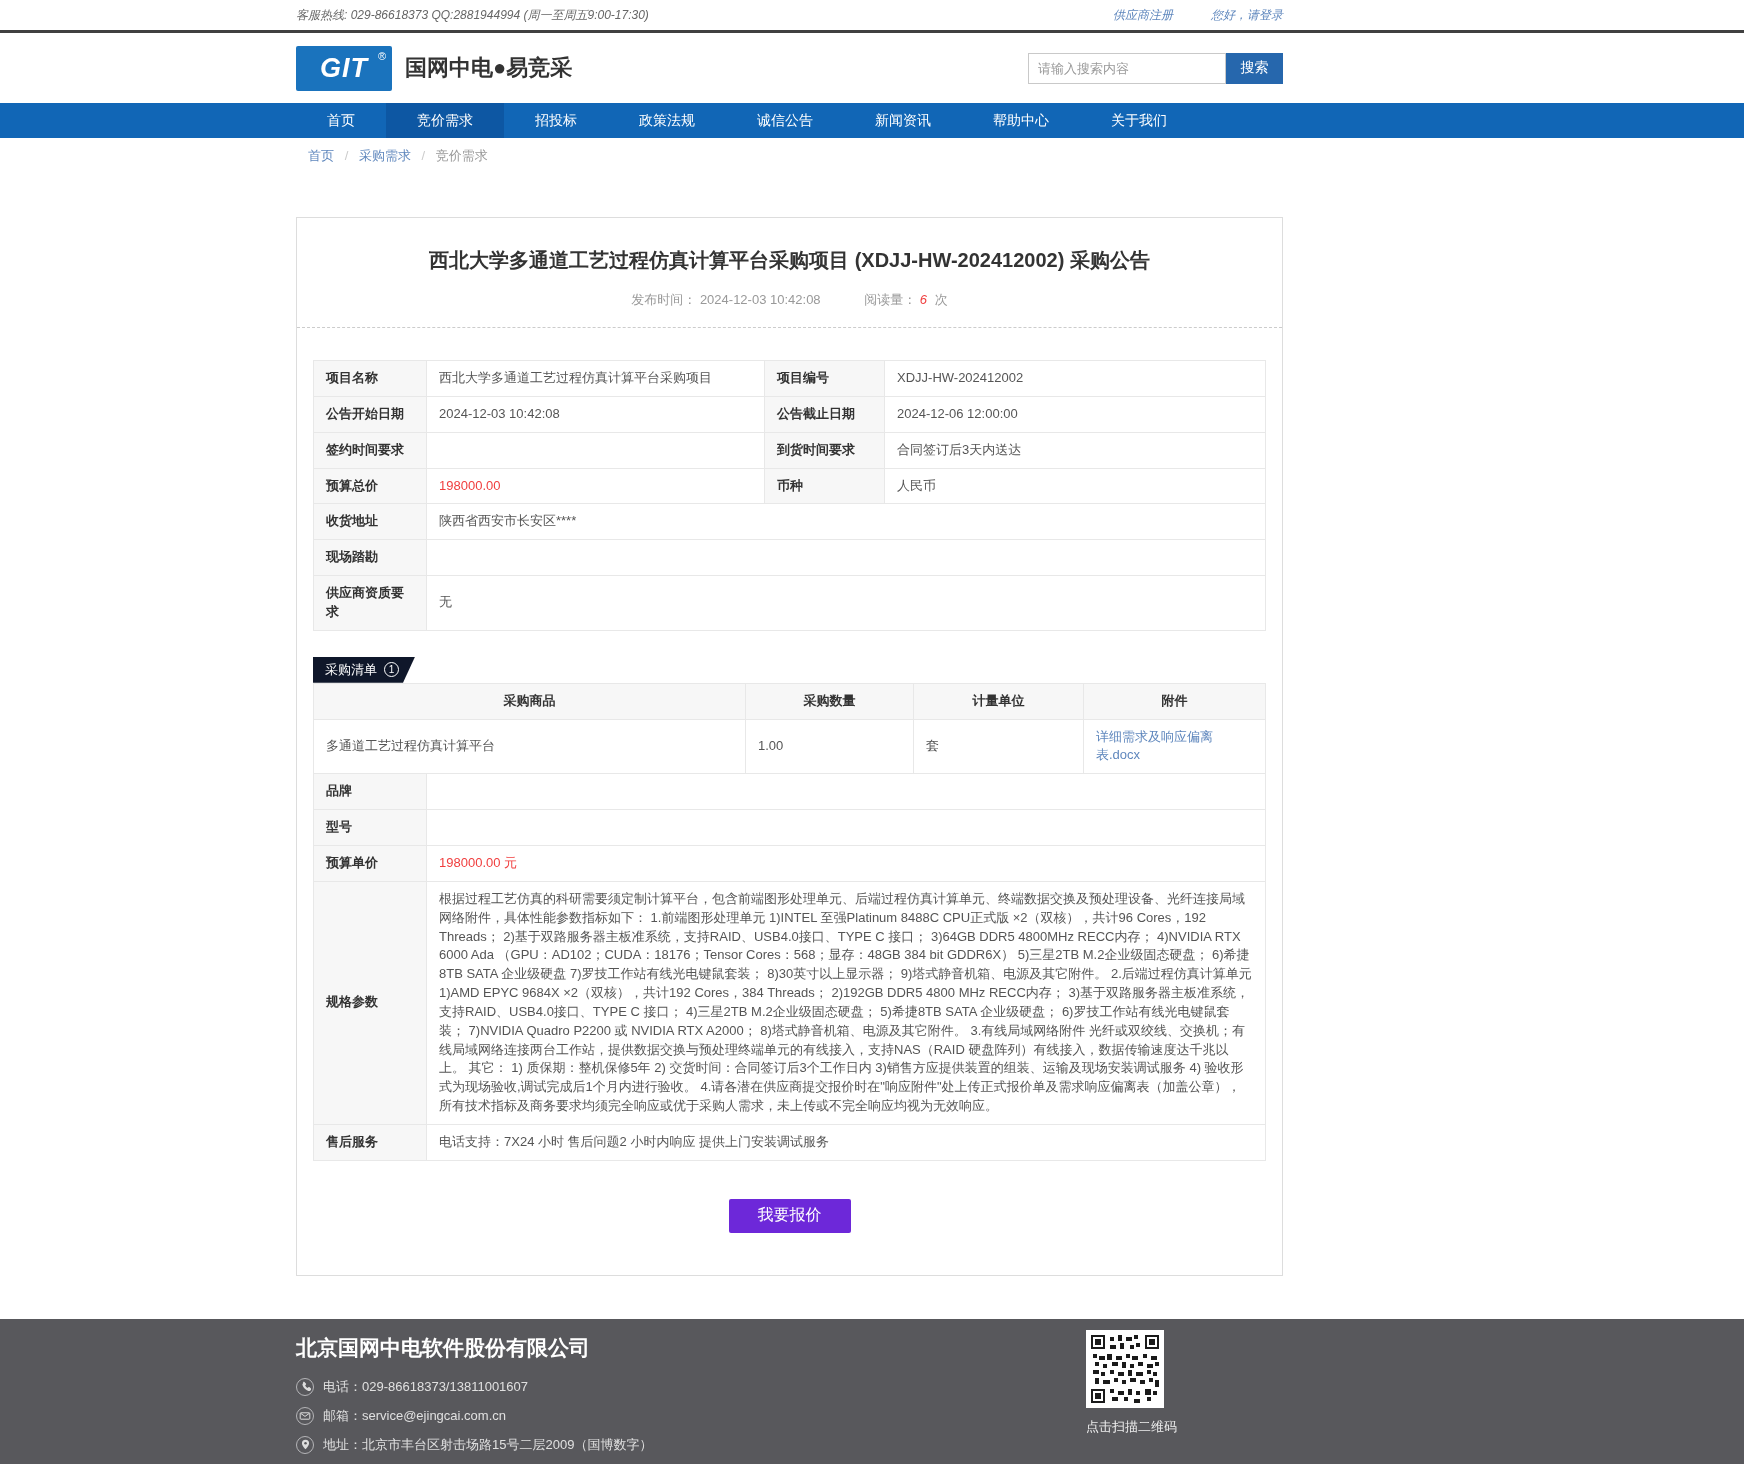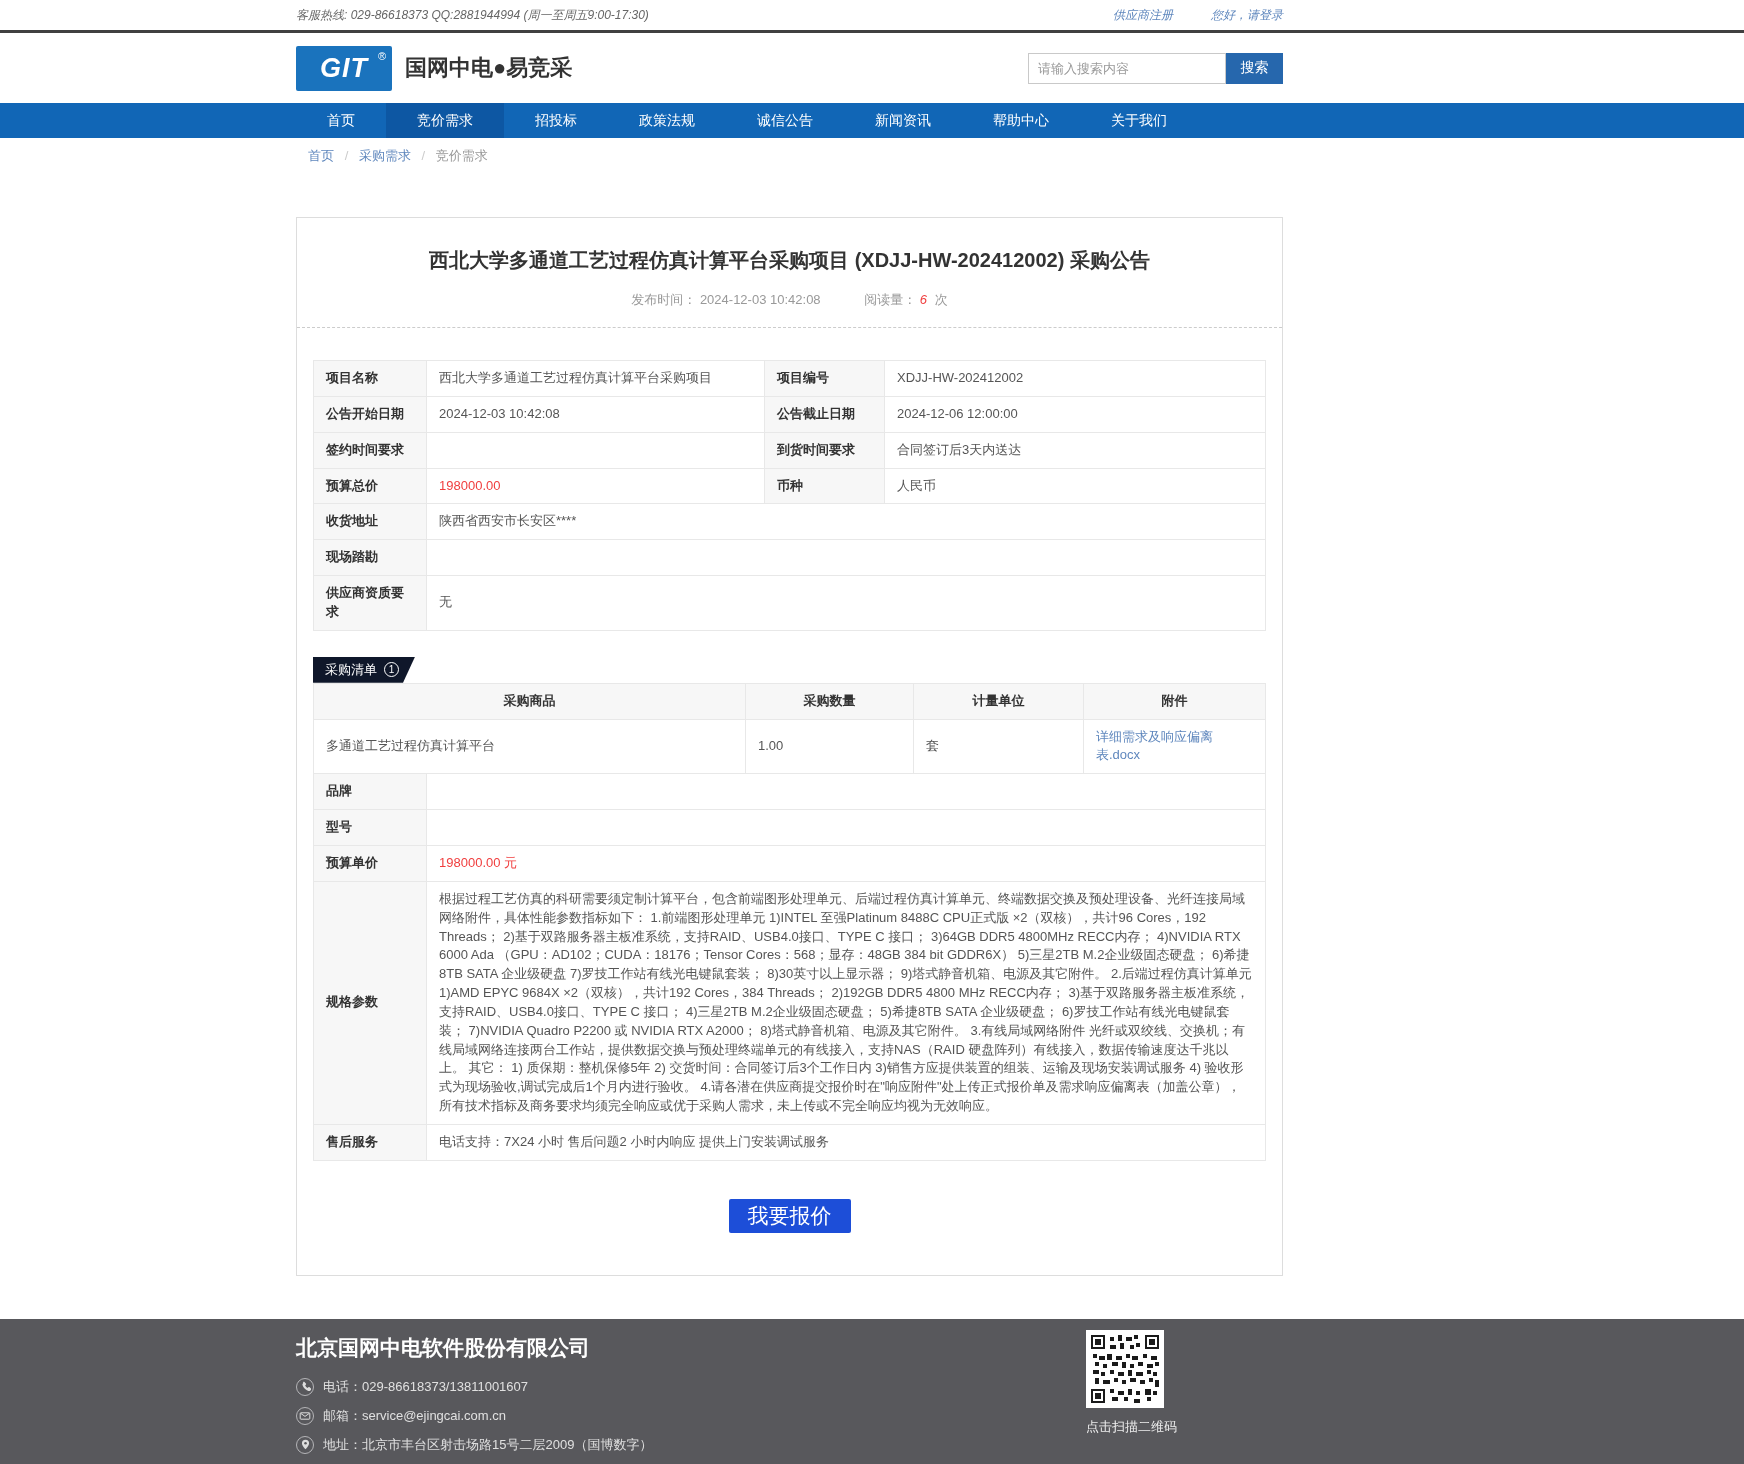--- a/index.html
+++ b/index.html
@@ -61,22 +61,22 @@
     background:#0f172a; color:#fff; height:26px; padding:0 16px 0 12px; font-size:13px;
     clip-path:polygon(0 0,100% 0,calc(100% - 12px) 100%,0 100%); }
   .badge-circle { width:15px; height:15px; border:1px solid #fff; border-radius:50%;
     display:inline-flex; align-items:center; justify-content:center; font-size:10px; line-height:1; }
 
   .ptable tr.phead td { background:#f7f7f7; font-weight:bold; color:#333;text-align:center; }
   .ptable a { color:#5f87bd; text-decoration:none; }
   .ftable { margin-top:-1px; }
   .ftable .lbl { width:113px; }
 
-  .quote-btn { display:block; margin:38px auto 0; width:122px; height:34px; background:#1d4ed8;
-    color:#fff; border:none; font-size:21px; border-radius:2px; cursor:pointer; }
+  .quote-btn { display:block; margin:38px auto 0; width:122px; height:34px; background:#6d28d9;
+    color:#fff; border:none; font-size:16px; border-radius:2px; cursor:pointer; }
 
   
   .footer-main { margin-top:43px; background:#58585c; }
   .footer-main .inner { display:flex; padding:11px 0 20px; }
   .f-company { color:#fff; font-size:21px; font-weight:bold; margin:4px 0 16px; }
   .f-row { display:flex; align-items:center; color:#e0e0e0; font-size:13px; margin-bottom:11px; }
   .f-ico { width:18px; height:18px; border:1px solid #b5b5b8; border-radius:50%;
     display:inline-flex; align-items:center; justify-content:center; margin-right:9px; flex:0 0 18px; }
   .qr-block { margin-left:auto; margin-right:106px; text-align:center; }
   .qr-box { width:78px; height:78px; background:#fff; padding:5px; cursor:pointer; }

